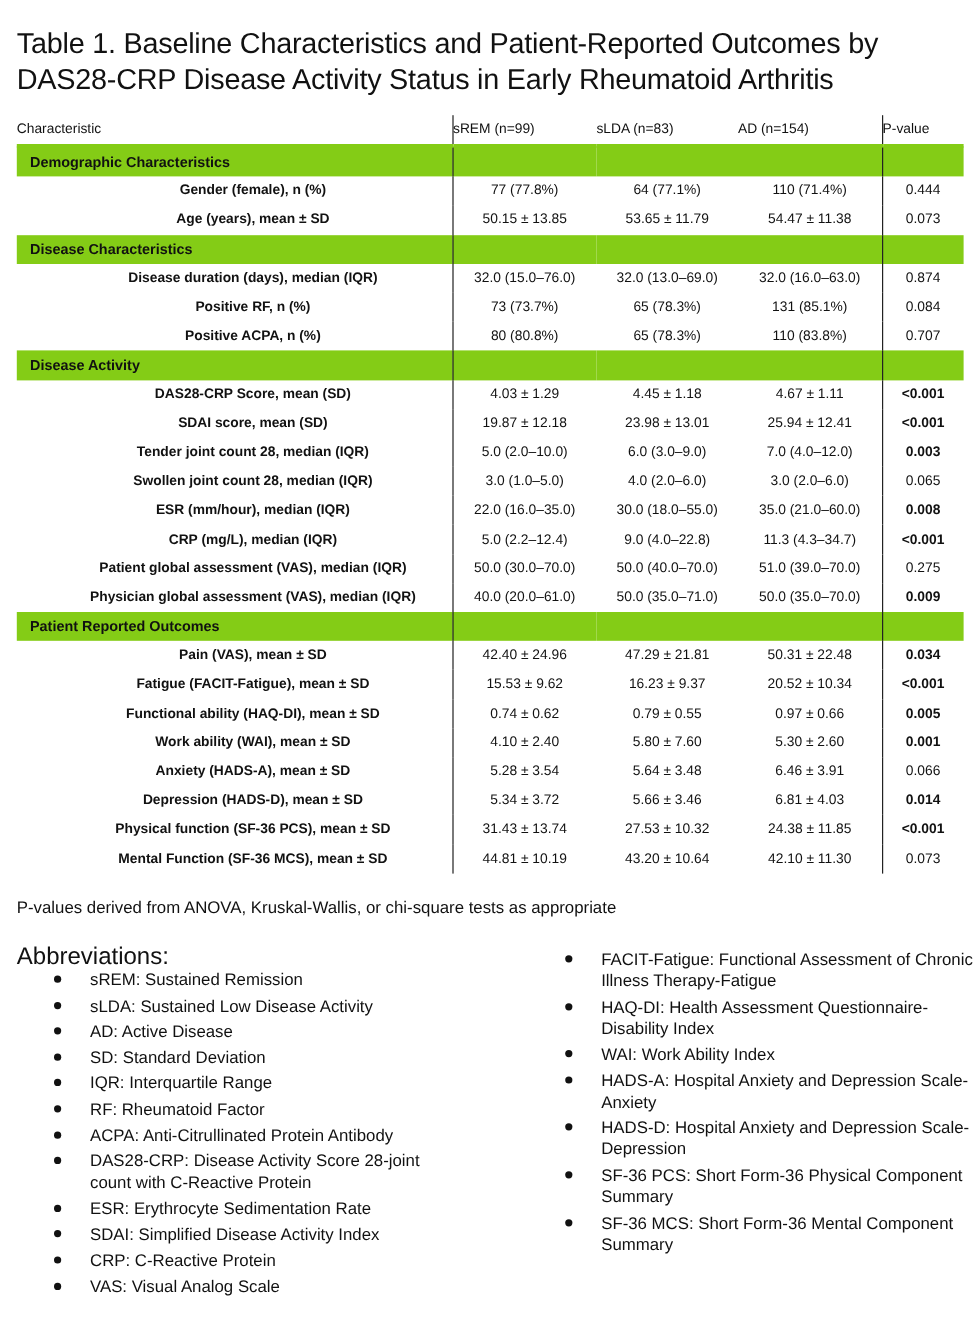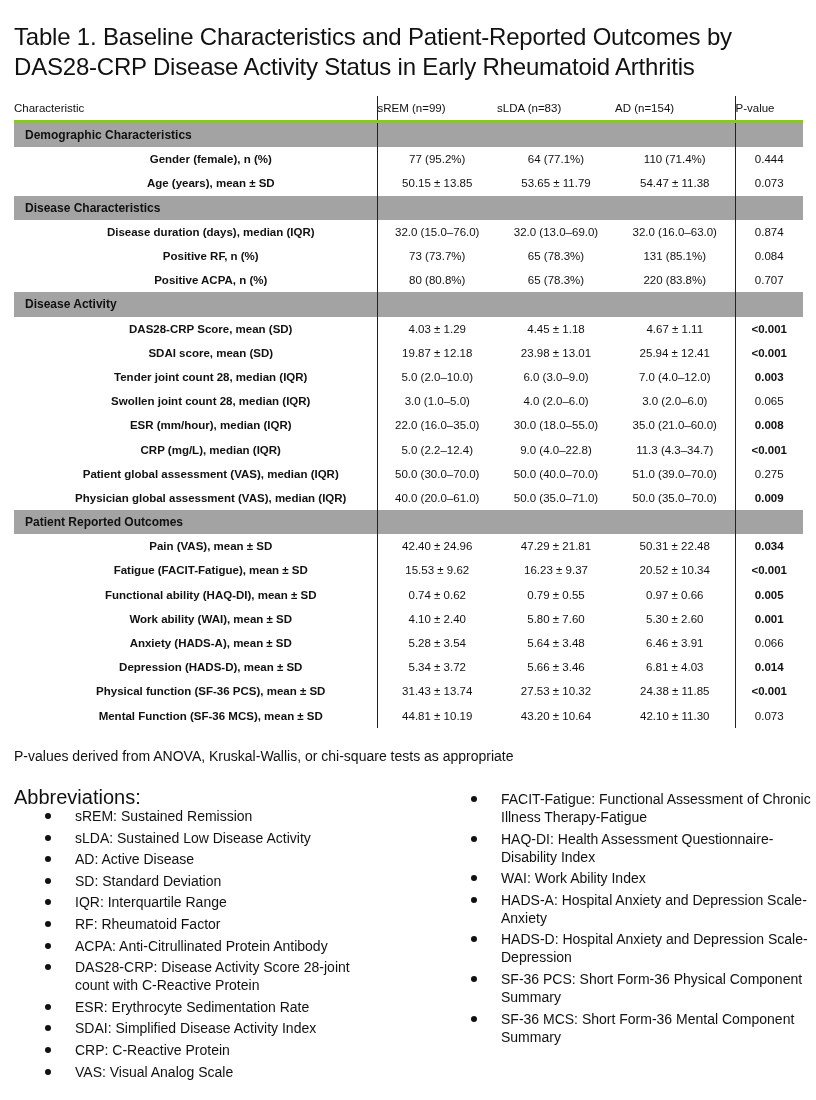--- a/index.html
+++ b/index.html
@@ -18,21 +18,21 @@
   table.main col.c1 { width: 120px; }
   table.main col.c2 { width: 118px; }
   table.main col.c3 { width: 120px; }
   table.main col.c4 { width: 68px; }
   table.main th {
     font-weight: normal; font-size: 11.5px; height: 24px; text-align: left;
     border-bottom: 3px solid #84cc16; padding: 0;
   }
   table.main td { height: 24.2px; padding: 0; text-align: center; font-size: 11.5px; }
   .divl { border-left: 1px solid #222; }
-  tr.section td { background: #a3a3a3; font-weight: bold; text-align: left; padding-left: 11px; font-size: 12px; margin-left: 16px; }
+  tr.section td { background: #84cc16; font-weight: bold; text-align: left; padding-left: 11px; font-size: 12px; margin-left: 16px; }
   tr.section td.filler { padding-left: 0; }
   td.label { text-align: right; padding-left: 31px !important; font-weight: bold; }
   td.bold { font-weight: bold; }
   .note {
     position: absolute; left: 14px; top: 748px;
     font-family: "Liberation Sans", sans-serif; font-size: 14px; color: #111;
   }
   .abbr-title {
     position: absolute; left: 14px; top: 786px;
     font-family: "Liberation Sans", sans-serif; font-size: 20px; color: #111;
@@ -74,21 +74,21 @@
   <tbody id="tbody">
       <tr class="section">
         <td>Demographic Characteristics</td>
         <td class="filler divl"></td>
         <td class="filler "></td>
         <td class="filler "></td>
         <td class="filler divl"></td>
       </tr>
       <tr>
         <td class="label">Gender (female), n (%)</td>
-        <td class="divl">77 (95.2%)</td>
+        <td class="divl">77 (77.8%)</td>
         <td class="">64 (77.1%)</td>
         <td class="">110 (71.4%)</td>
         <td class="divl">0.444</td>
       </tr>
       <tr>
         <td class="label">Age (years), mean ± SD</td>
         <td class="divl">50.15 ± 13.85</td>
         <td class="">53.65 ± 11.79</td>
         <td class="">54.47 ± 11.38</td>
         <td class="divl">0.073</td>
@@ -111,21 +111,21 @@
         <td class="label">Positive RF, n (%)</td>
         <td class="divl">73 (73.7%)</td>
         <td class="">65 (78.3%)</td>
         <td class="">131 (85.1%)</td>
         <td class="divl">0.084</td>
       </tr>
       <tr>
         <td class="label">Positive ACPA, n (%)</td>
         <td class="divl">80 (80.8%)</td>
         <td class="">65 (78.3%)</td>
-        <td class="">220 (83.8%)</td>
+        <td class="">110 (83.8%)</td>
         <td class="divl">0.707</td>
       </tr>
       <tr class="section">
         <td>Disease Activity</td>
         <td class="filler divl"></td>
         <td class="filler "></td>
         <td class="filler "></td>
         <td class="filler divl"></td>
       </tr>
       <tr>

